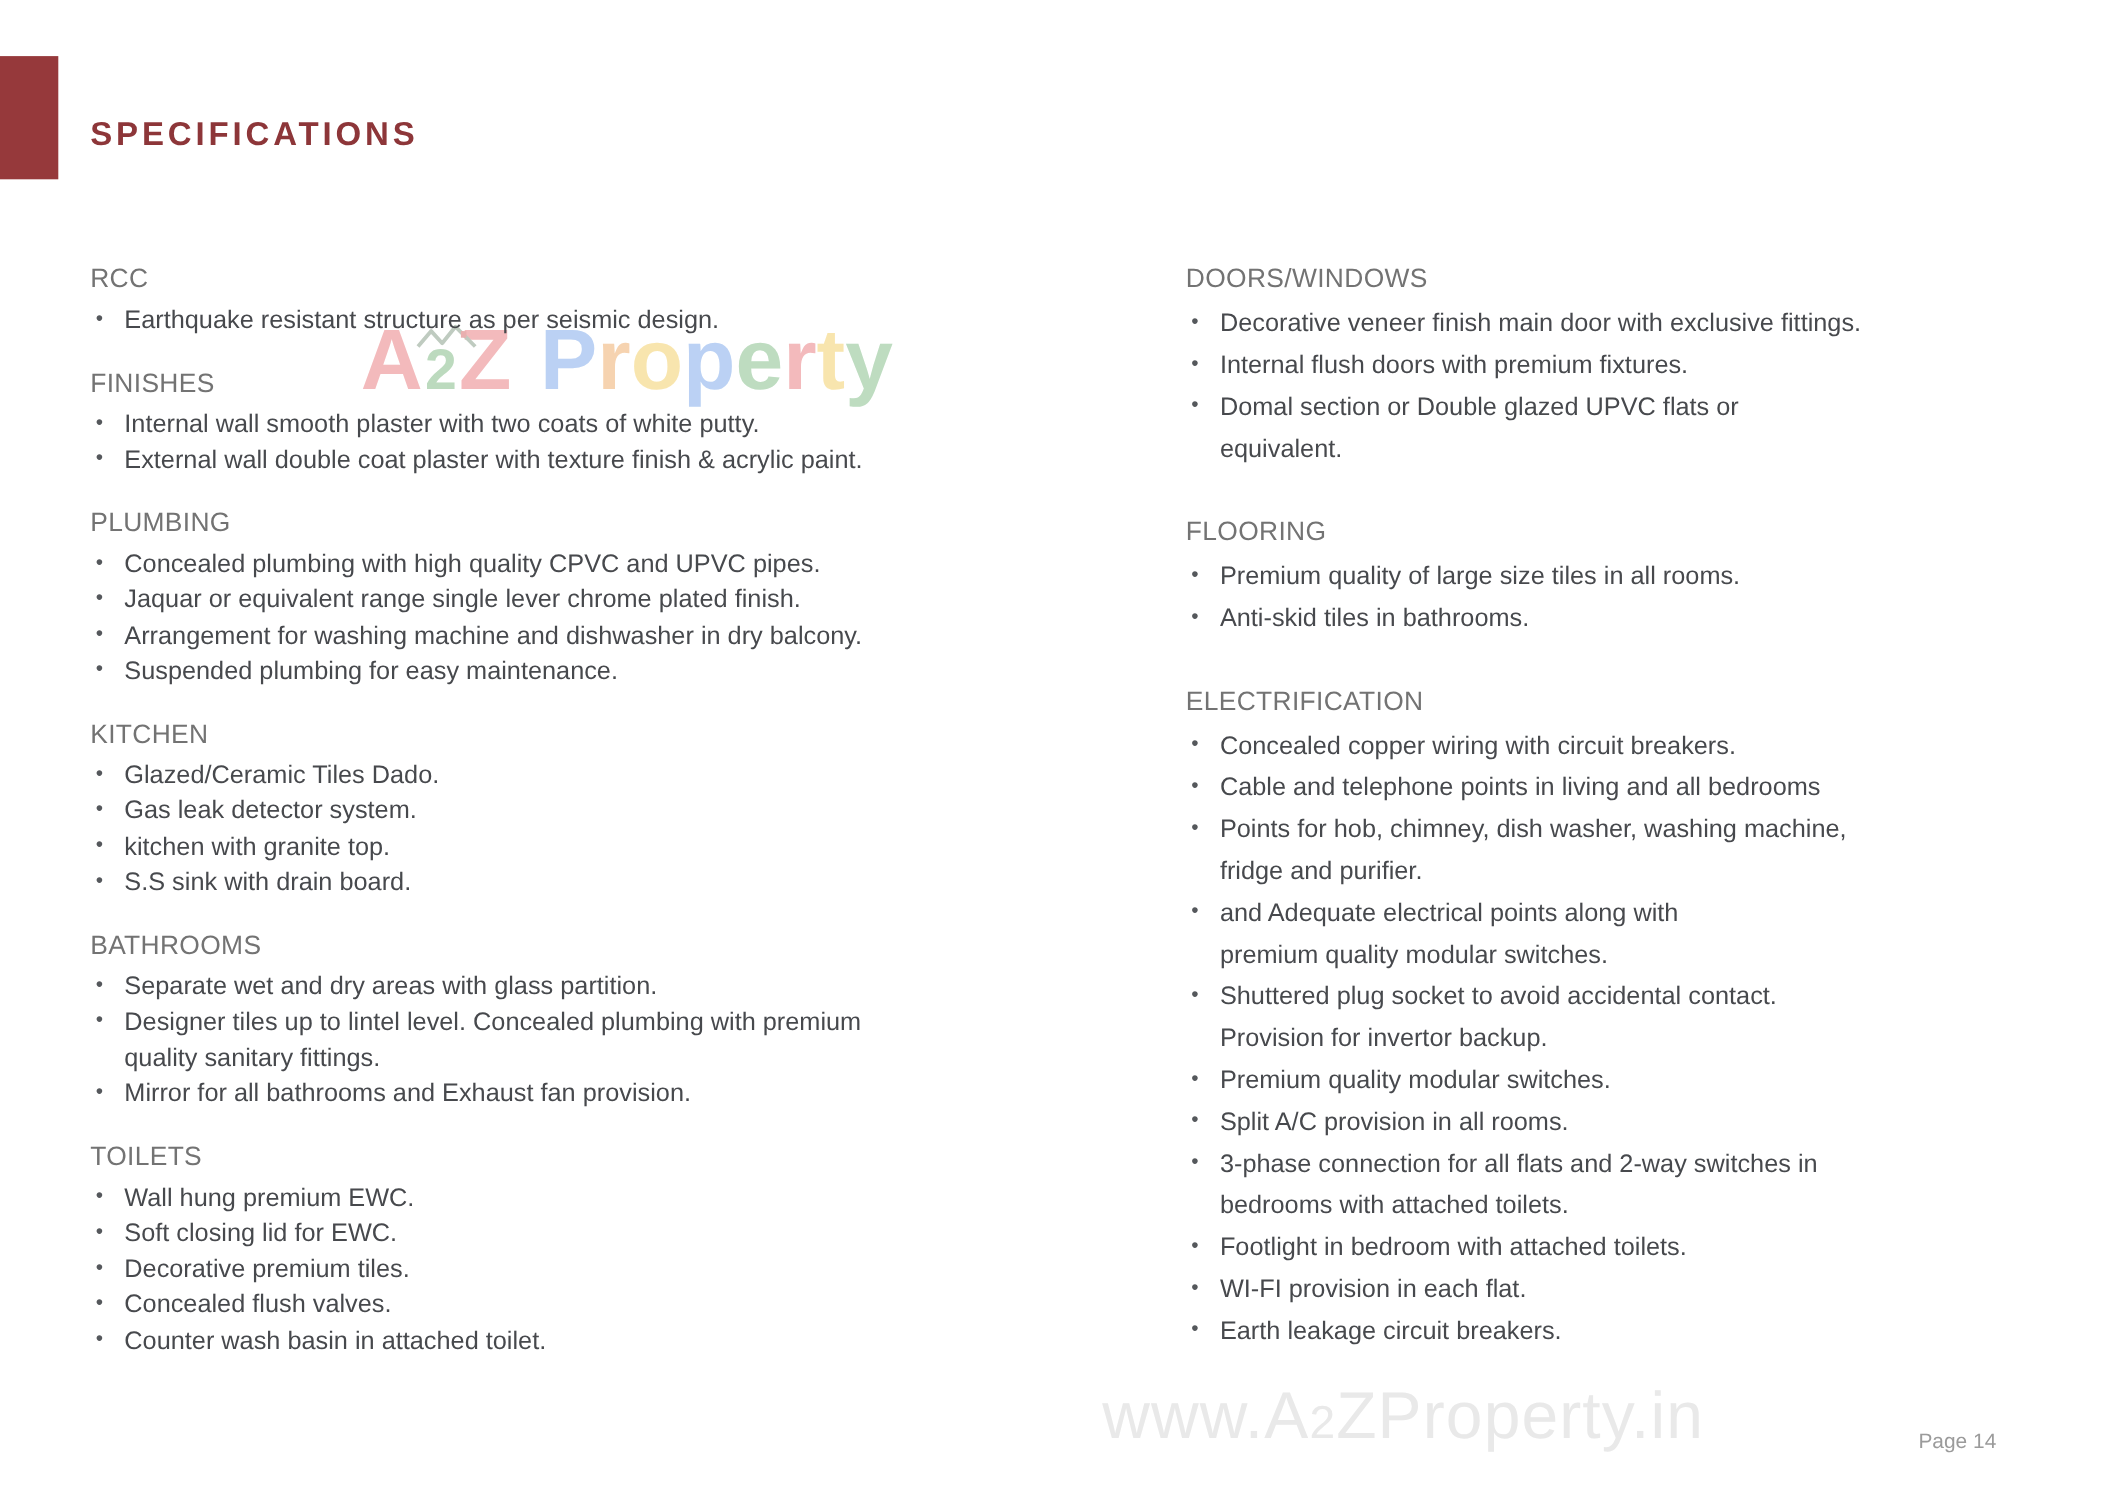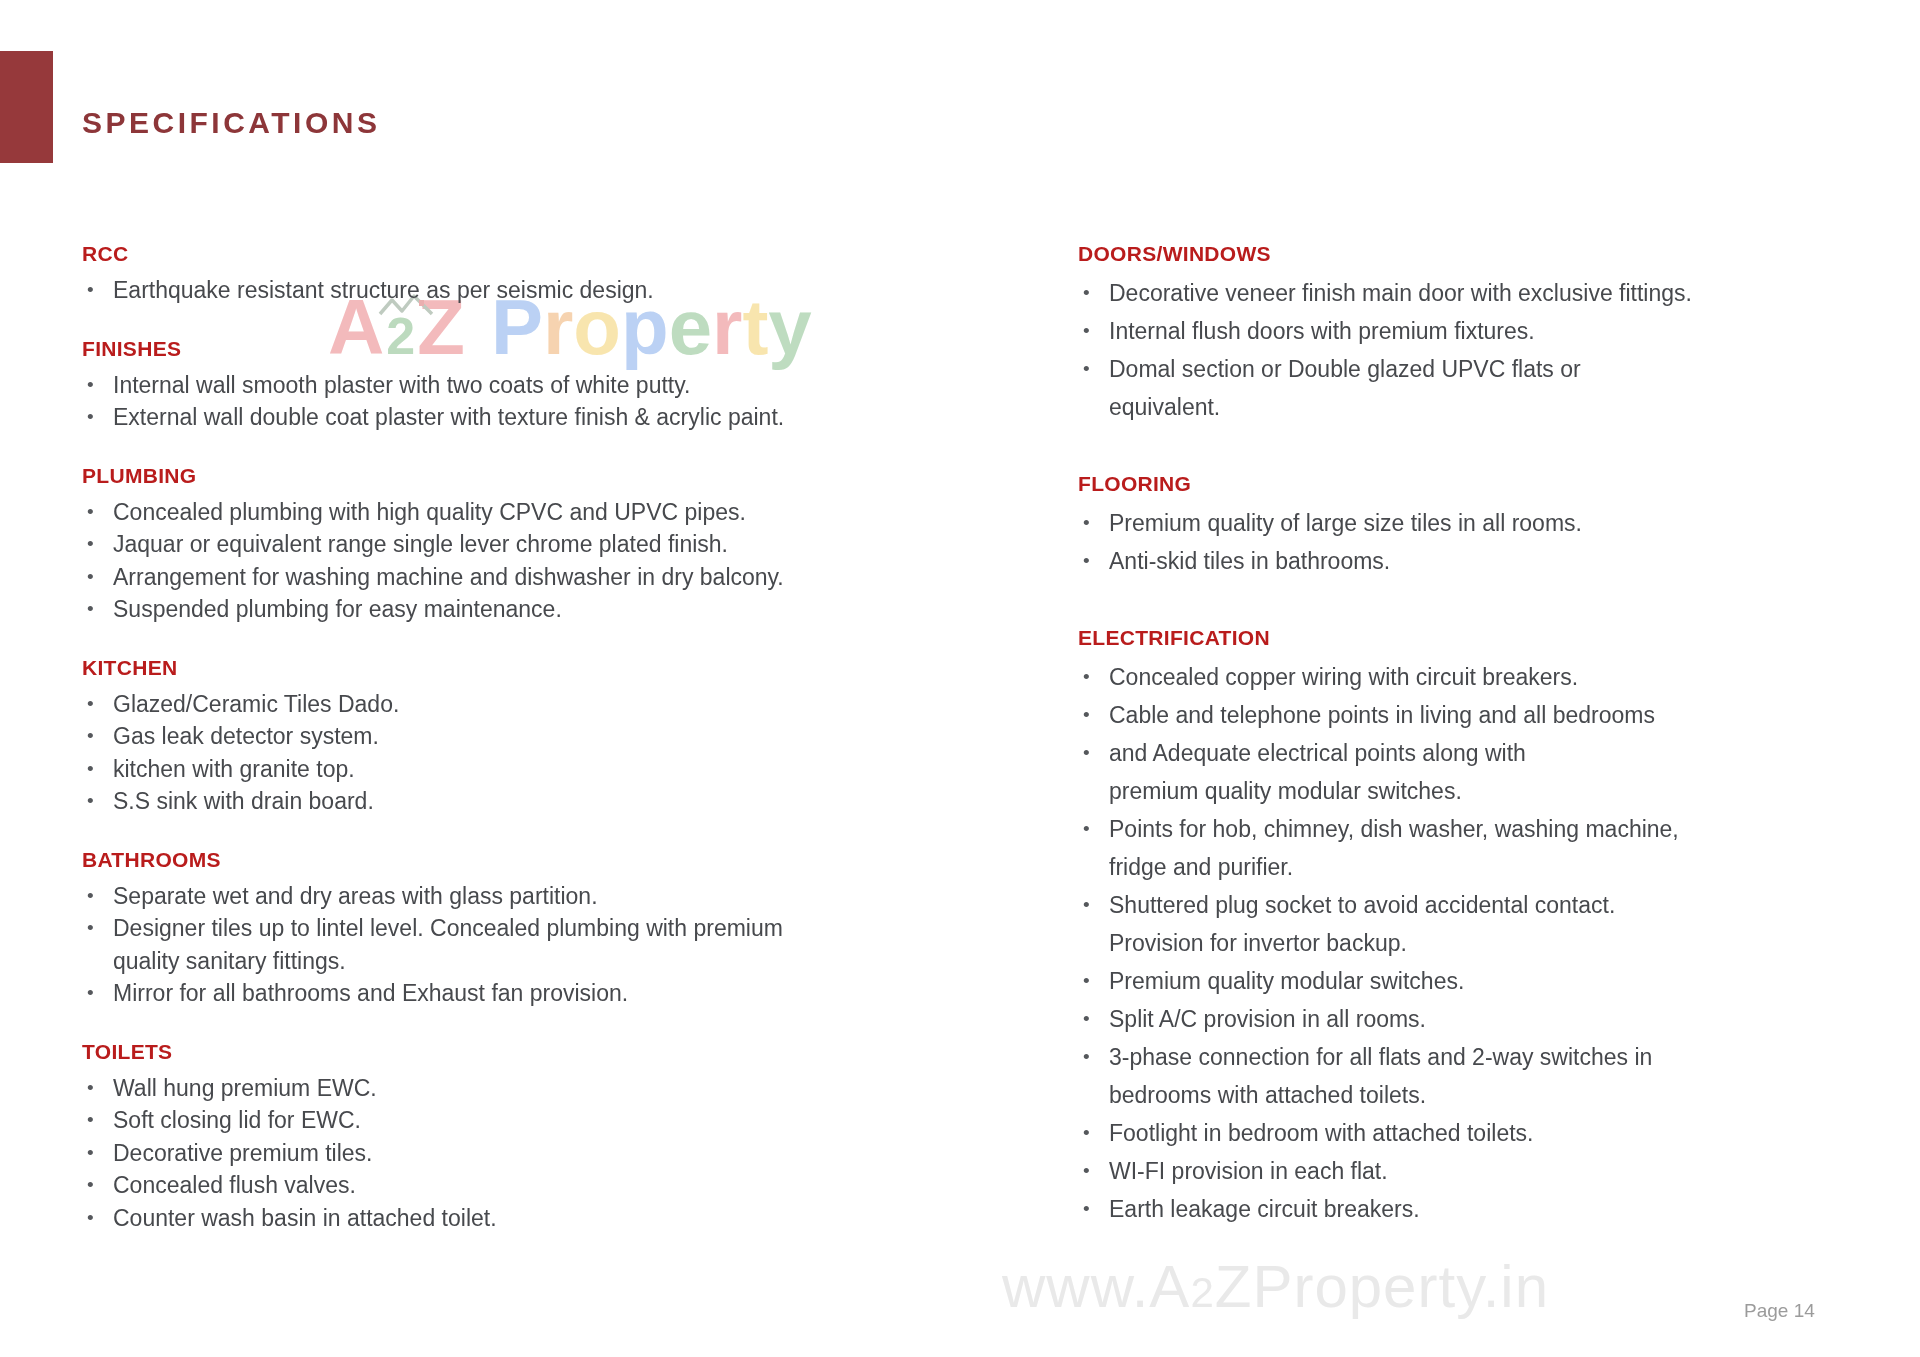--- a/index.html
+++ b/index.html
@@ -9,21 +9,21 @@
   }
   .accent-bar{position:absolute;left:0;top:51px;width:53px;height:112px;background:#96393b;}
   .page-title{
     position:absolute;left:82px;top:86px;font-size:30px;font-weight:700;
     letter-spacing:3.5px;color:#8d3639;
   }
   .col{position:absolute;top:240px;}
   .col-left{left:82px;width:890px;}
   .col-right{left:1078px;width:700px;}
   h3.sec{
-    font-size:21px;line-height:28px;font-weight:700;color:#b91c1c;
+    font-size:24px;line-height:28px;font-weight:400;color:#737373;
     margin:28px 0 6px 0;letter-spacing:.3px;
   }
   .col-right h3.sec{margin-top:44px;}
   h3.sec.first{margin-top:0;}
   ul.blist{list-style:none;margin:0;padding:0;}
   ul.blist li{
     position:relative;padding-left:31px;font-size:23px;line-height:32.5px;
     color:#47494d;white-space:pre-line;
   }
   .col-right ul.blist li{line-height:38px;}
@@ -125,24 +125,24 @@
       </ul>
       <h3 class="sec">FLOORING</h3>
       <ul class="blist">
         <li>Premium quality of large size tiles in all rooms.</li>
         <li>Anti-skid tiles in bathrooms.</li>
       </ul>
       <h3 class="sec">ELECTRIFICATION</h3>
       <ul class="blist">
         <li>Concealed copper wiring with circuit breakers.</li>
         <li>Cable and telephone points in living and all bedrooms</li>
+        <li>Points for hob, chimney, dish washer, washing machine,
+fridge and purifier.</li>
         <li>and Adequate electrical points along with
 premium quality modular switches.</li>
-        <li>Points for hob, chimney, dish washer, washing machine,
-fridge and purifier.</li>
         <li>Shuttered plug socket to avoid accidental contact.
 Provision for invertor backup.</li>
         <li>Premium quality modular switches.</li>
         <li>Split A/C provision in all rooms.</li>
         <li>3-phase connection for all flats and 2-way switches in
 bedrooms with attached toilets.</li>
         <li>Footlight in bedroom with attached toilets.</li>
         <li>WI-FI provision in each flat.</li>
         <li>Earth leakage circuit breakers.</li>
       </ul>

